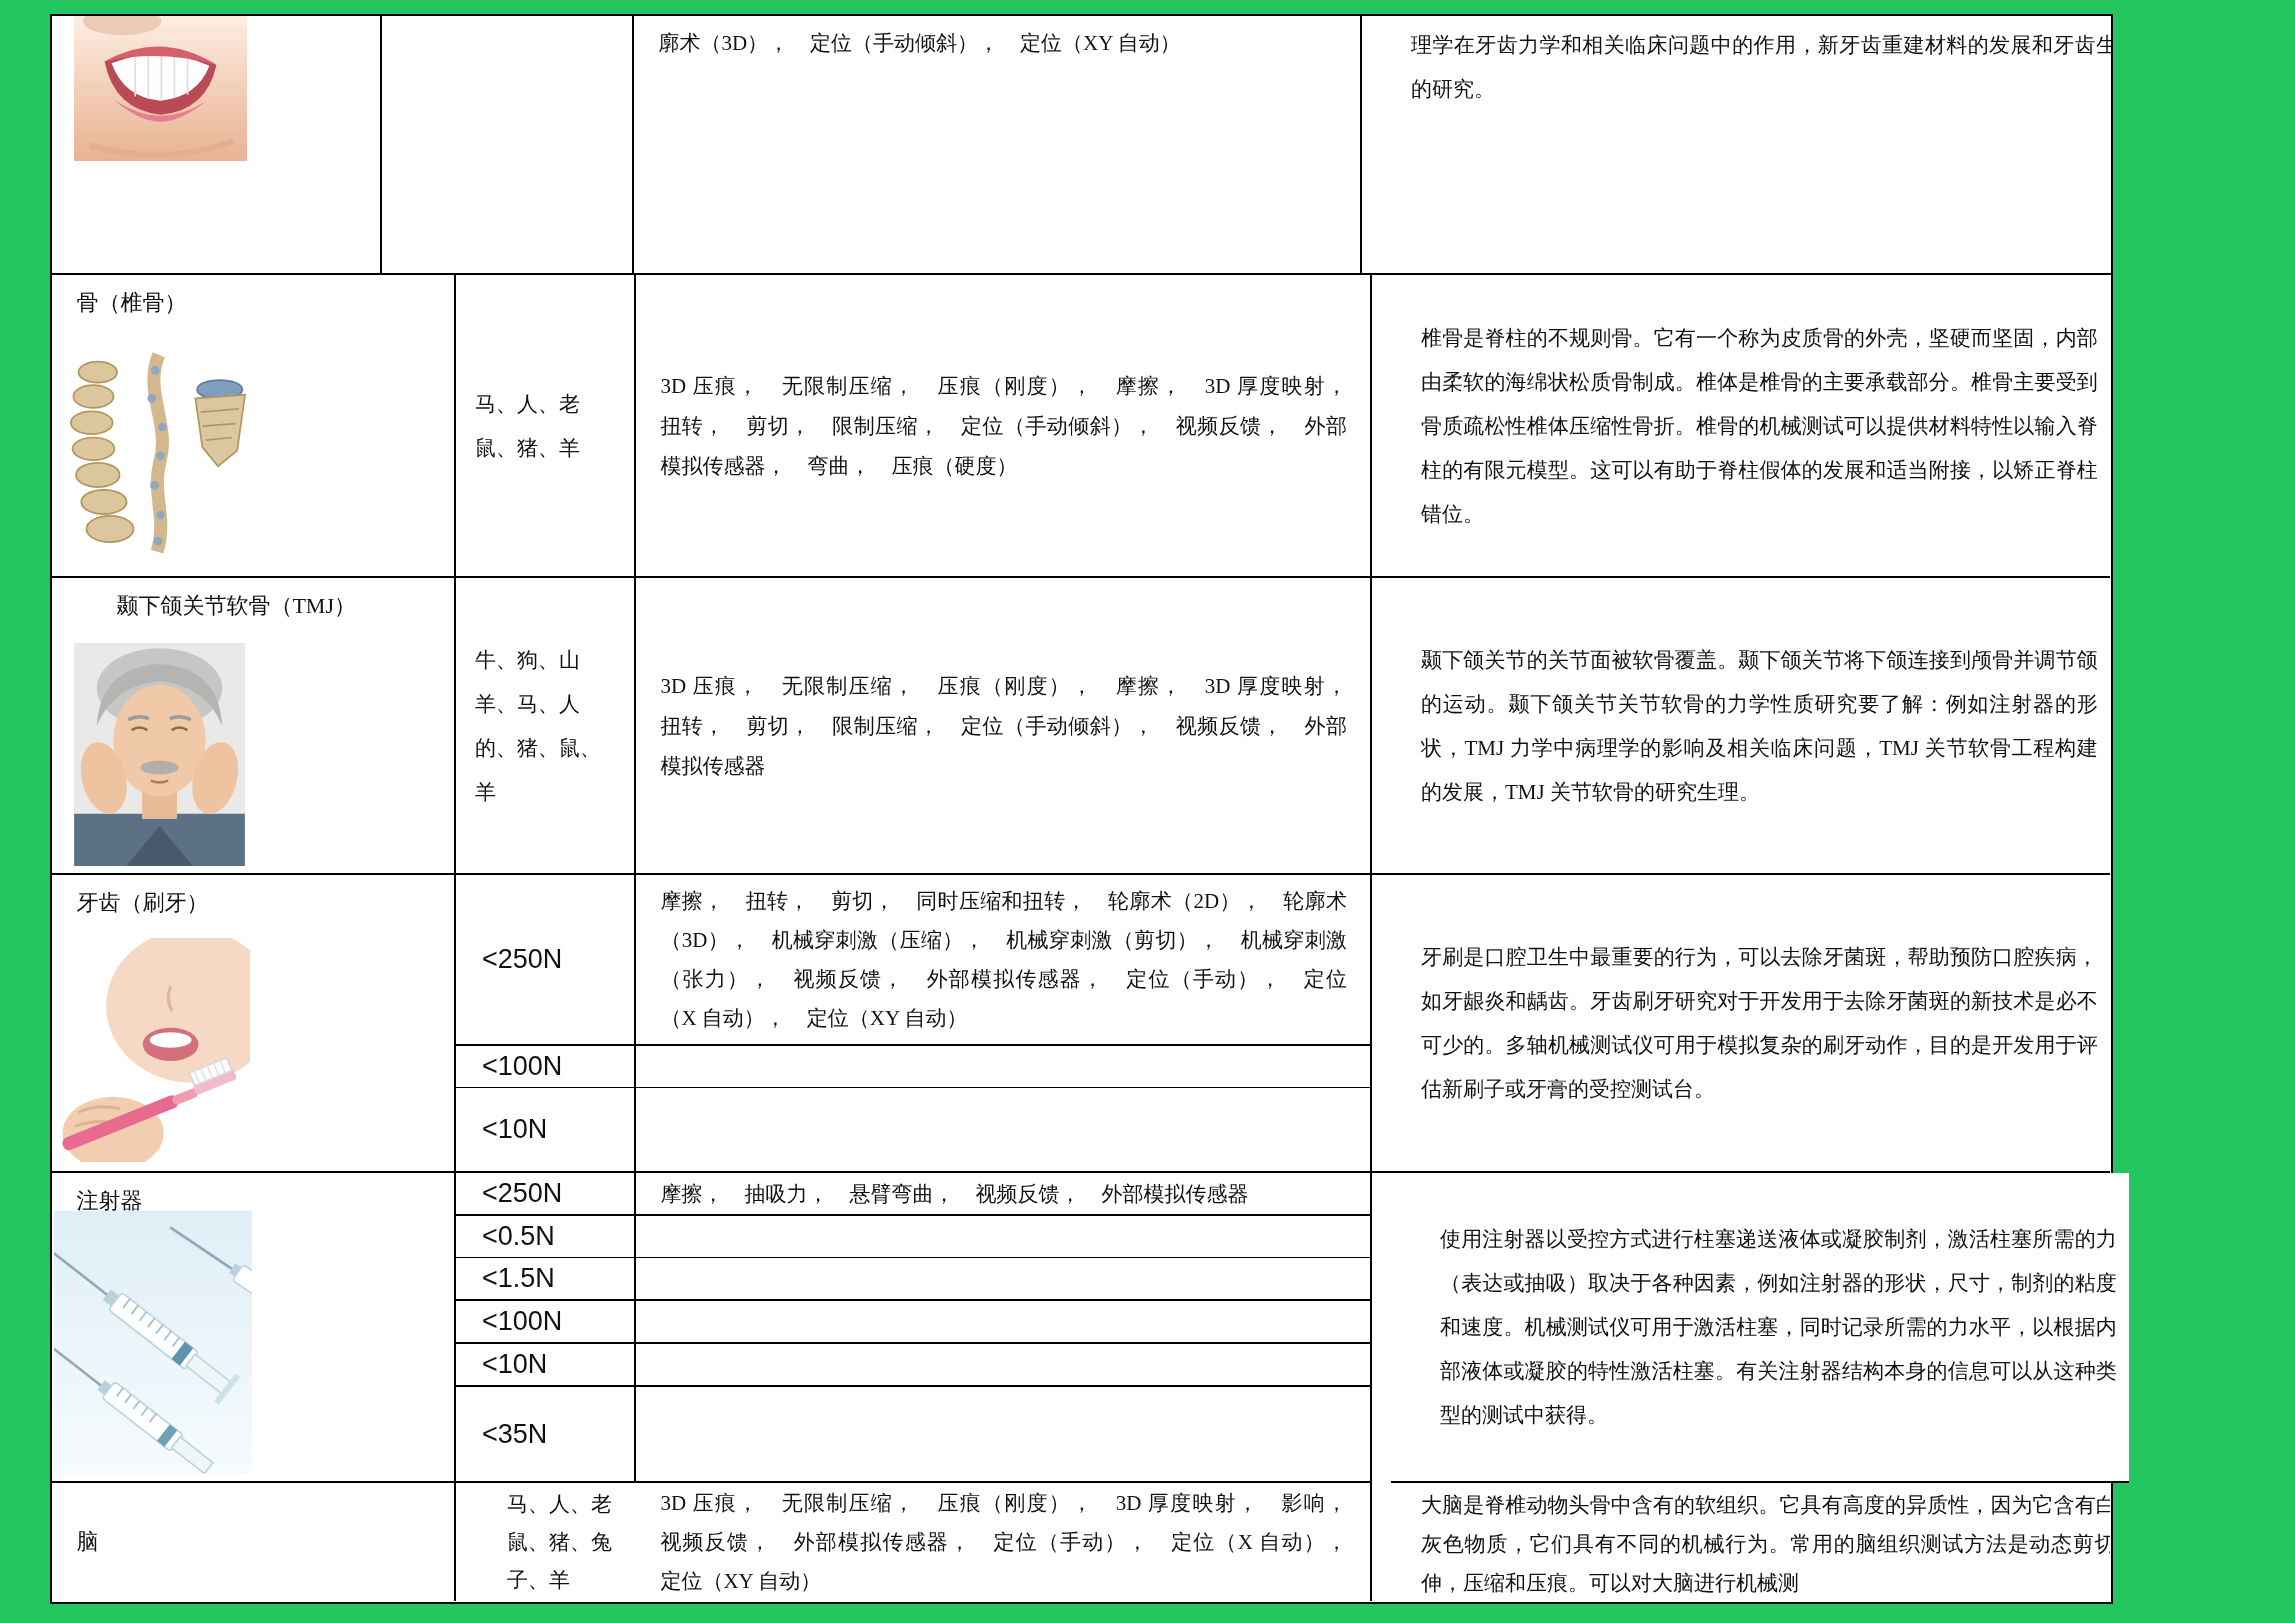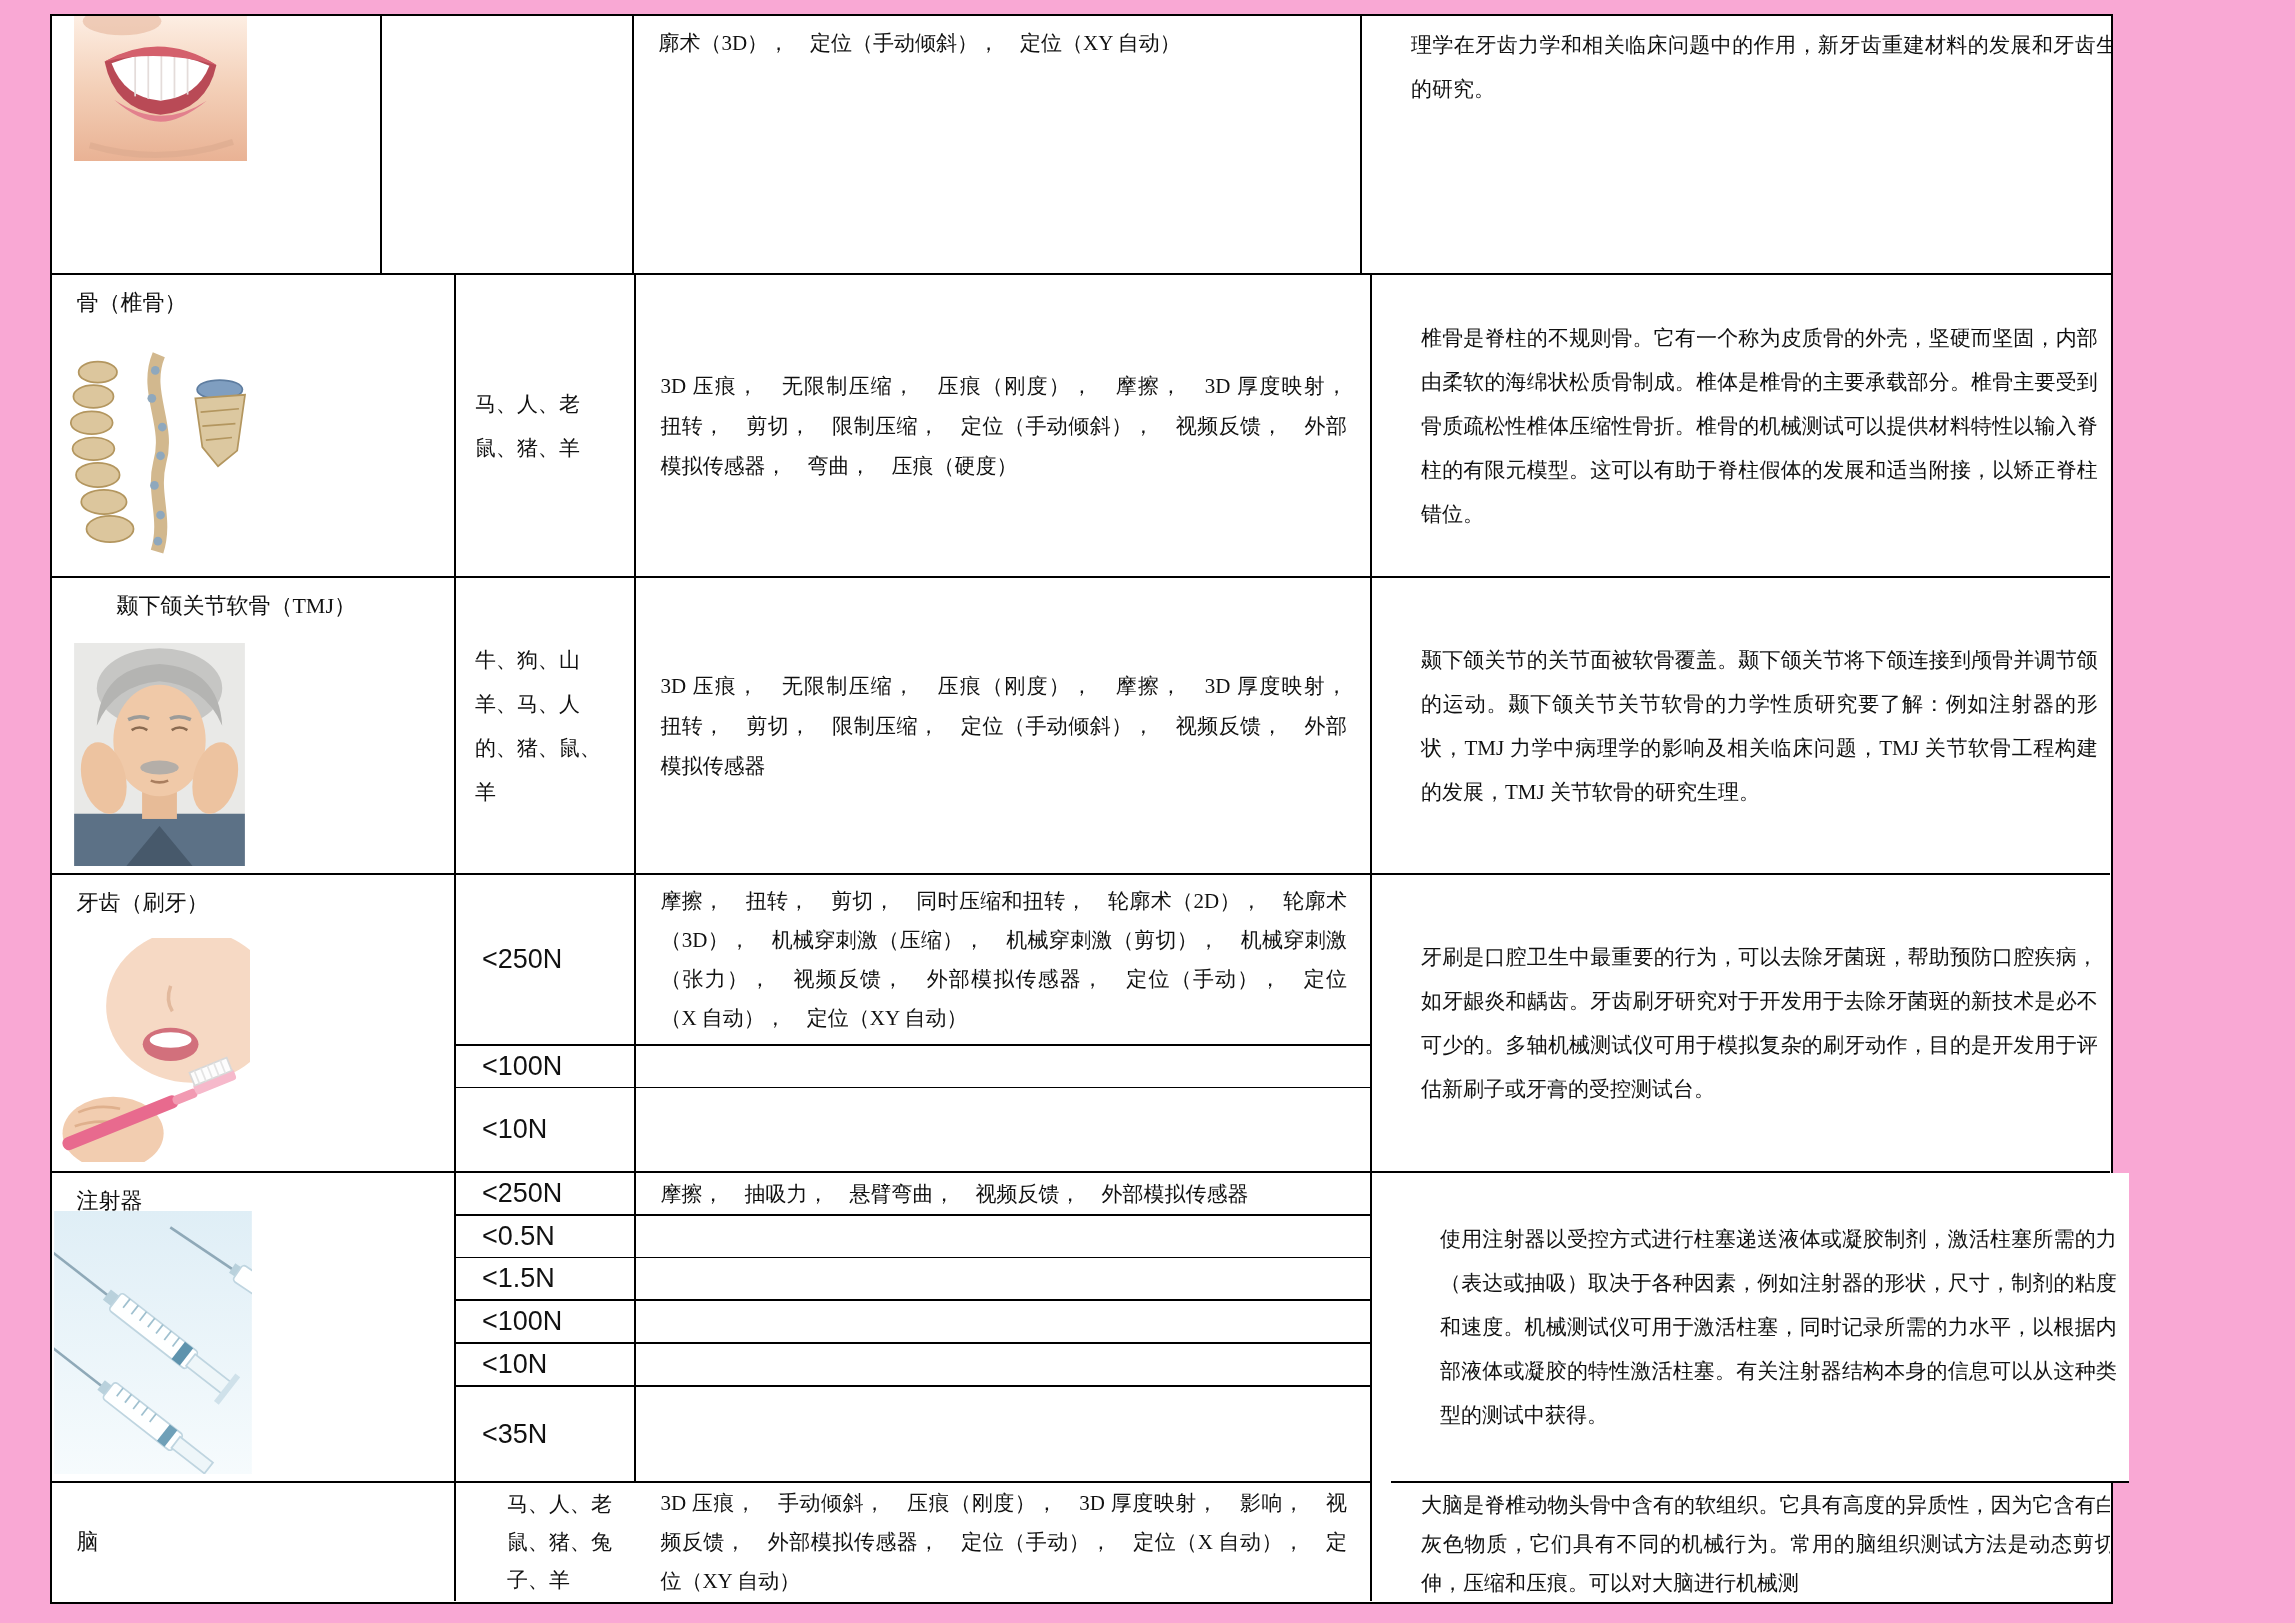--- a/index.html
+++ b/index.html
@@ -1,16 +1,16 @@
 <!DOCTYPE html>
 <html style="font-size:14px"><head>
 <meta charset="utf-8">
 <style>
   html,body{margin:0;padding:0;background:#fff;}
-  .page{position:relative;width:2295px;height:1624px;background:#f9a8d4;overflow:hidden;
+  .page{position:relative;width:2295px;height:1624px;background:#22c55e;overflow:hidden;
         font-family:"Liberation Serif","DejaVu Serif",serif;color:#111;}
   .tbl{position:absolute;left:50px;top:14px;width:2063px;height:1590px;
        border:2.6px solid #000;box-sizing:border-box;background:#fff;}
   .cell{position:absolute;box-sizing:border-box;border-right:2.6px solid #000;border-bottom:2.6px solid #000;
         overflow:hidden;background:#fff;}
   .noR{border-right:none!important;}
   .noB{border-bottom:none!important;}
   .vc{display:flex;align-items:center;}
   .txt{width:100%;}
   .lbl{font-size:22px;line-height:26px;padding:15px 8.7px 0 24.4px;}
@@ -259,21 +259,21 @@
       <div class="txt desc">使用注射器以受控方式进行柱塞递送液体或凝胶制剂，激活柱塞所需的力（表达或抽吸）取决于各种因素，例如注射器的形状，尺寸，制剂的粘度和速度。机械测试仪可用于激活柱塞，同时记录所需的力水平，以根据内部液体或凝胶的特性激活柱塞。有关注射器结构本身的信息可以从这种类型的测试中获得。</div>
     </div>
 
     <div class="cell vc noB" style="left:0;top:1467px;width:404px;height:118px;">
       <div class="txt" style="font-size:22px;padding-left:24.4px;">脑</div>
     </div>
     <div class="cell vc noB" style="left:404px;top:1467px;width:180px;height:118px;margin-left:32px;">
       <div class="txt subj" style="line-height:38px;">马、人、老鼠、猪、兔子、羊</div>
     </div>
     <div class="cell vc noB" style="left:584px;top:1467px;width:736px;height:118px;">
-      <div class="txt tests tight">3D 压痕，　手动倾斜，　压痕（刚度），　3D 厚度映射，　影响，　视频反馈，　外部模拟传感器，　定位（手动），　定位（X 自动），　定位（XY 自动）</div>
+      <div class="txt tests tight">3D 压痕，　无限制压缩，　压痕（刚度），　3D 厚度映射，　影响，　视频反馈，　外部模拟传感器，　定位（手动），　定位（X 自动），　定位（XY 自动）</div>
     </div>
     <div class="cell top noR noB" style="left:1320px;top:1467px;width:738px;height:118px;">
       <div class="txt desc tight" style="padding-top:2.6px;">大脑是脊椎动物头骨中含有的软组织。它具有高度的异质性，因为它含有白色和灰色物质，它们具有不同的机械行为。常用的脑组织测试方法是动态剪切，拉伸，压缩和压痕。可以对大脑进行机械测</div>
     </div>
 
   </div>
 </div>
 
 
 </body></html>

